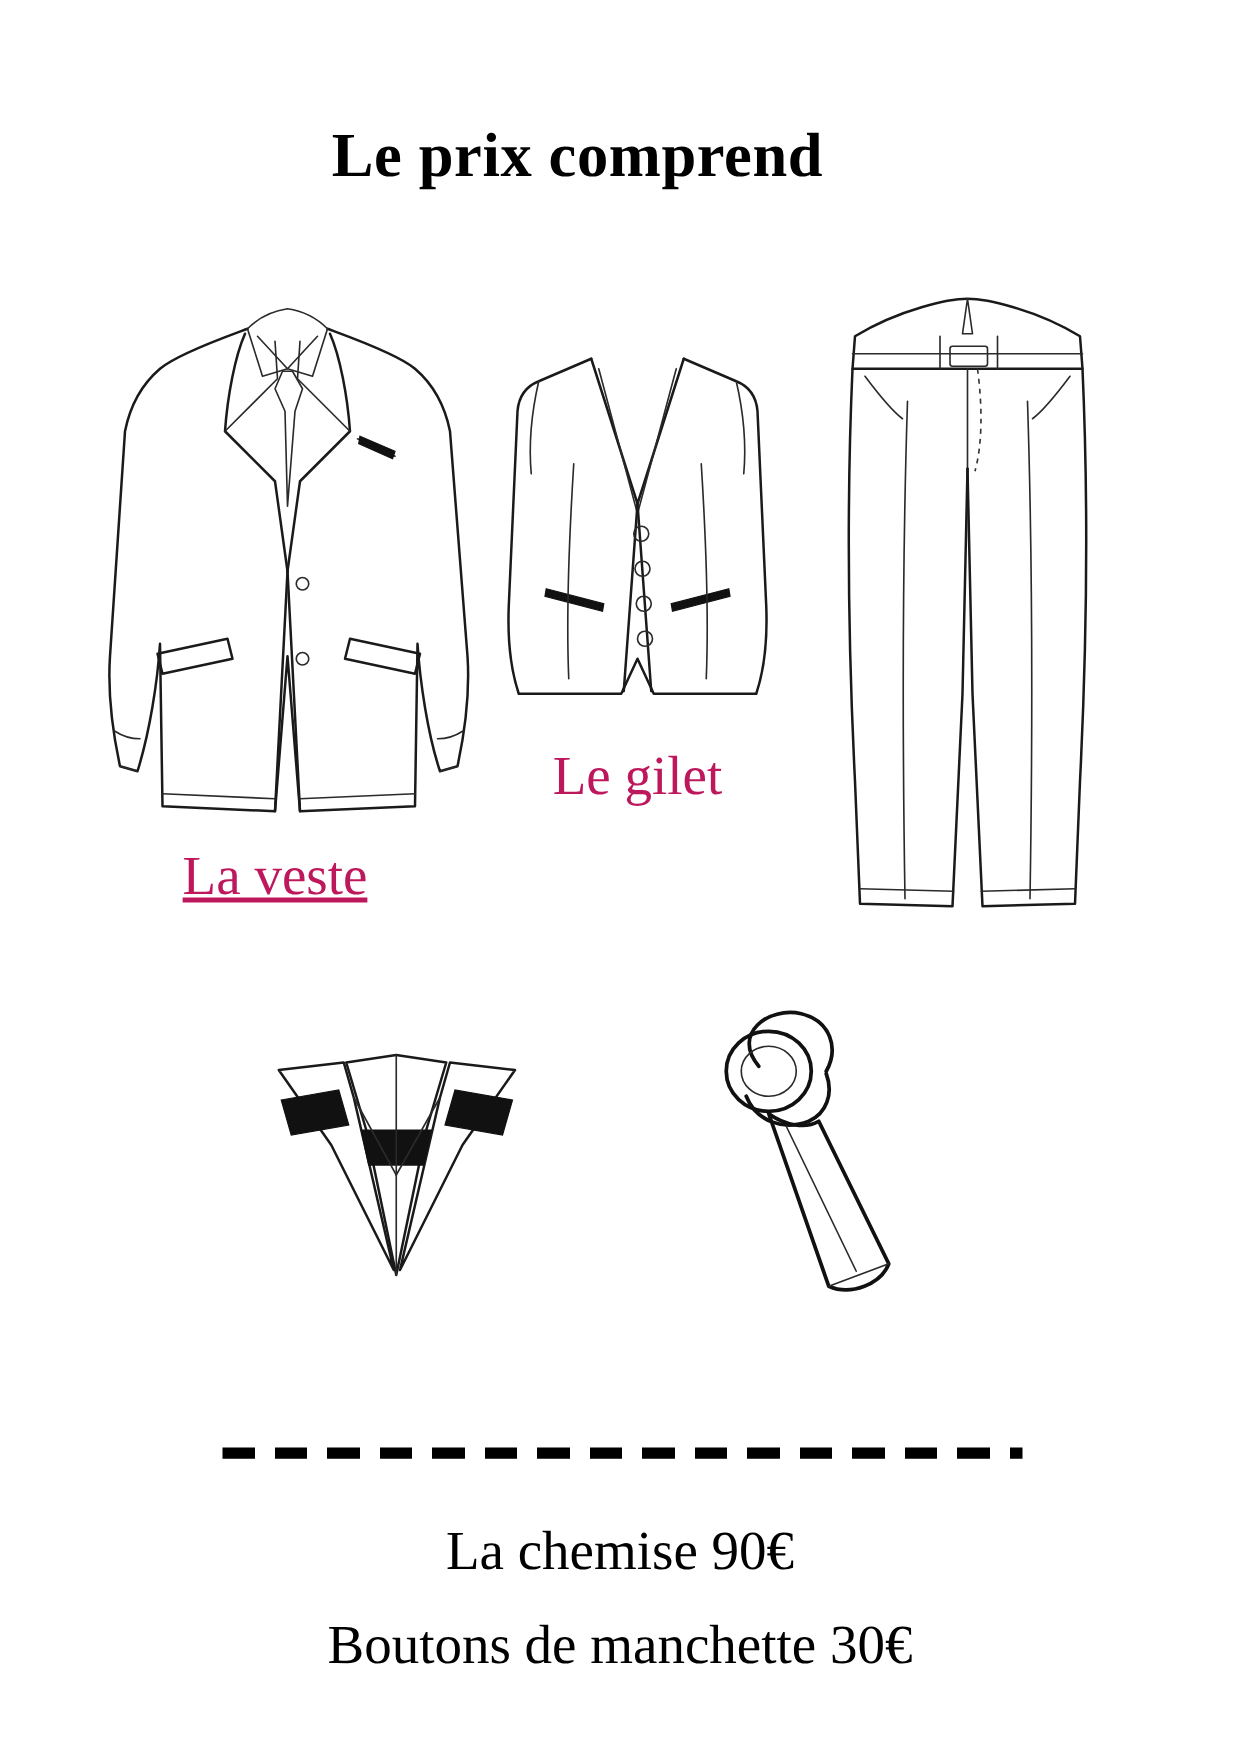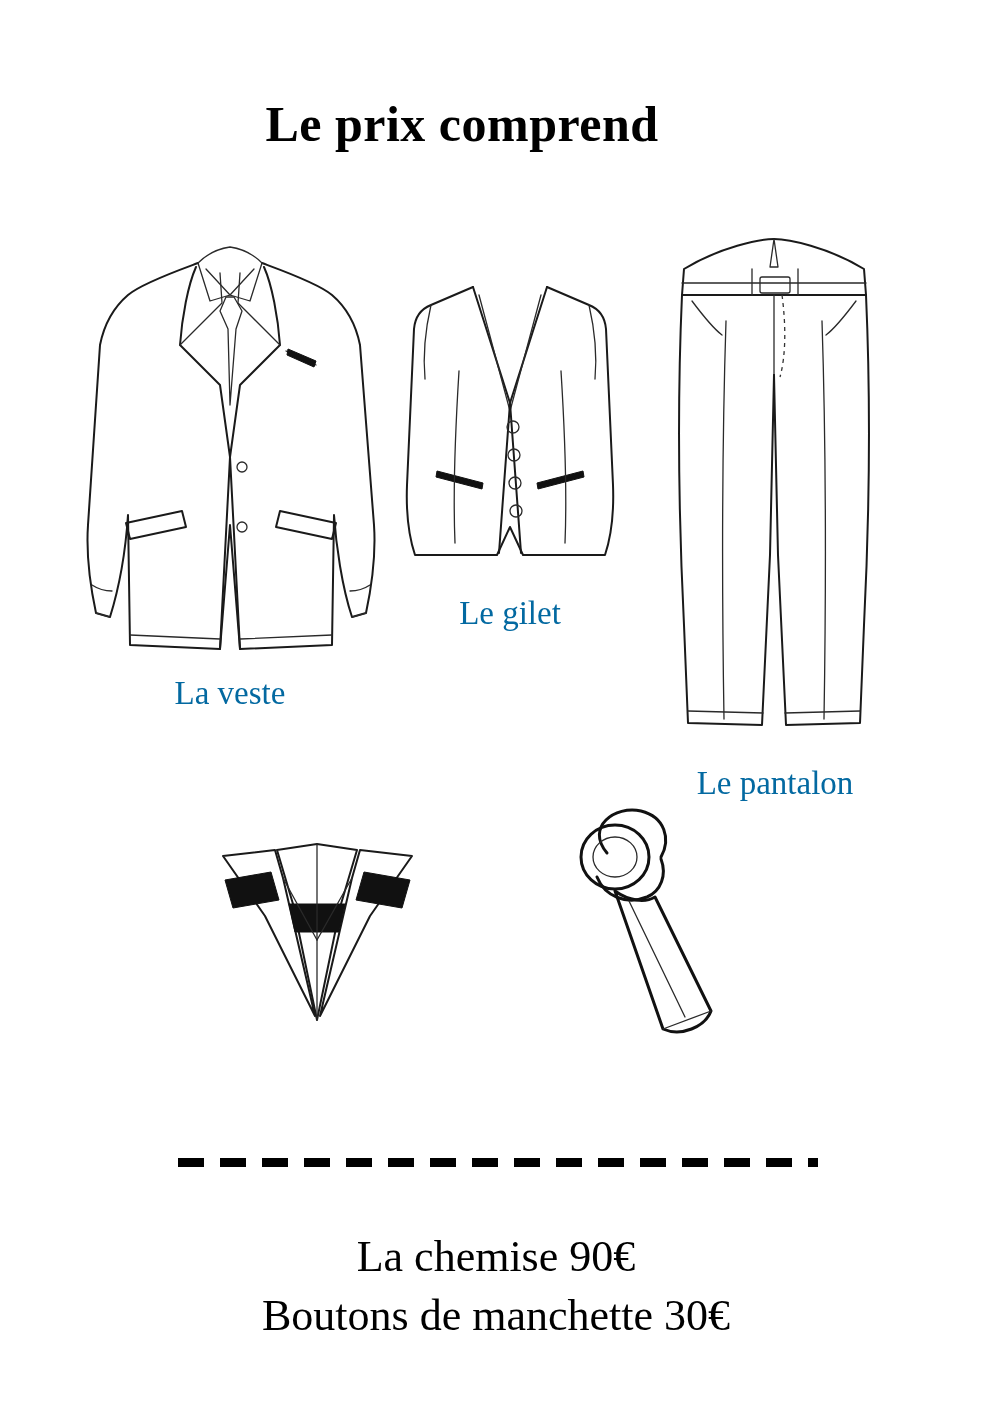--- a/index.html
+++ b/index.html
@@ -35,28 +35,28 @@
   }
 
   .item {
     position: absolute;
   }
 
   .caption {
     position: absolute;
     text-align: center;
     font-family: "Liberation Serif", serif;
-    font-size: 33px;
-    color: #0369a1;
+    font-size: 44px;
+    color: #be185d;
     white-space: nowrap;
   }
 
   
   .jacket-art   { left: 70px;  top: 225px; width: 320px; height: 430px; }
-  .jacket-cap   { left: 70px;  top: 675px; width: 320px; }
+  .jacket-cap   { left: 60px;  top: 675px; width: 320px; text-decoration: underline; }
 
   .vest-art     { left: 395px; top: 275px; width: 230px; height: 305px; }
   .vest-cap     { left: 395px; top: 595px; width: 230px; }
 
   .trousers-art { left: 670px; top: 225px; width: 210px; height: 530px; }
   .trousers-cap { left: 640px; top: 765px; width: 270px; }
 
   .pocket-art   { left: 205px; top: 820px; width: 225px; height: 225px; }
   .pocket-cap   { left: 190px; top: 1075px; width: 260px; }
 
@@ -80,21 +80,21 @@
 
   .footer {
     position: absolute;
     left: 0;
     width: 992px;
     text-align: center;
     font-family: "Liberation Serif", serif;
     font-size: 44px;
     color: #000000;
   }
-  .footer-line-1 { top: 1215px; margin-top: 16px; }
+  .footer-line-1 { top: 1215px; }
   .footer-line-2 { top: 1290px; font-family: Liberation Serif, serif; }
 
   svg { display: block; overflow: visible; }
   .ln { fill: none; stroke: #1a1a1a; stroke-width: 2; stroke-linejoin: round; stroke-linecap: round; }
   .ln-thin { fill: none; stroke: #2a2a2a; stroke-width: 1.3; stroke-linejoin: round; stroke-linecap: round; }
   .ln-thick { fill: none; stroke: #111111; stroke-width: 3; stroke-linejoin: round; stroke-linecap: round; }
   .fill-dark { fill: #111111; stroke: #111111; stroke-width: 1; }
   .fill-white { fill: #ffffff; stroke: #1a1a1a; stroke-width: 2; stroke-linejoin: round; }
   .dash { fill: none; stroke: #333333; stroke-width: 1.3; stroke-dasharray: 4 4; }
 </style>
@@ -191,21 +191,20 @@
       <path class="ln-thin" d="M56 96 C52 220 52 370 54 494"></path>
       <path class="ln-thin" d="M152 96 C156 220 156 370 154 494"></path>
 
       <path class="ln-thin" d="M18 486 L93 488"></path>
       <path class="ln-thin" d="M190 486 L115 488"></path>
 
       <path class="ln-thin" d="M22 76 C34 92 44 104 52 110"></path>
       <path class="ln-thin" d="M186 76 C174 92 164 104 156 110"></path>
     </svg>
   </div>
-  <div class="caption trousers-cap">Le pantalon</div>
 
   <div class="item pocket-art">
     <svg viewBox="0 0 225 225" width="225" height="225" aria-hidden="true">
 
       <path class="fill-white" d="M18 36 L70 30 L78 58 L110 196 L60 96 Z"></path>
 
       <path class="fill-white" d="M207 36 L155 30 L147 58 L115 196 L165 96 Z"></path>
 
       <path class="fill-white" d="M72 30 L112 24 L152 30 L136 84 L112 200 L88 84 Z"></path>
 

